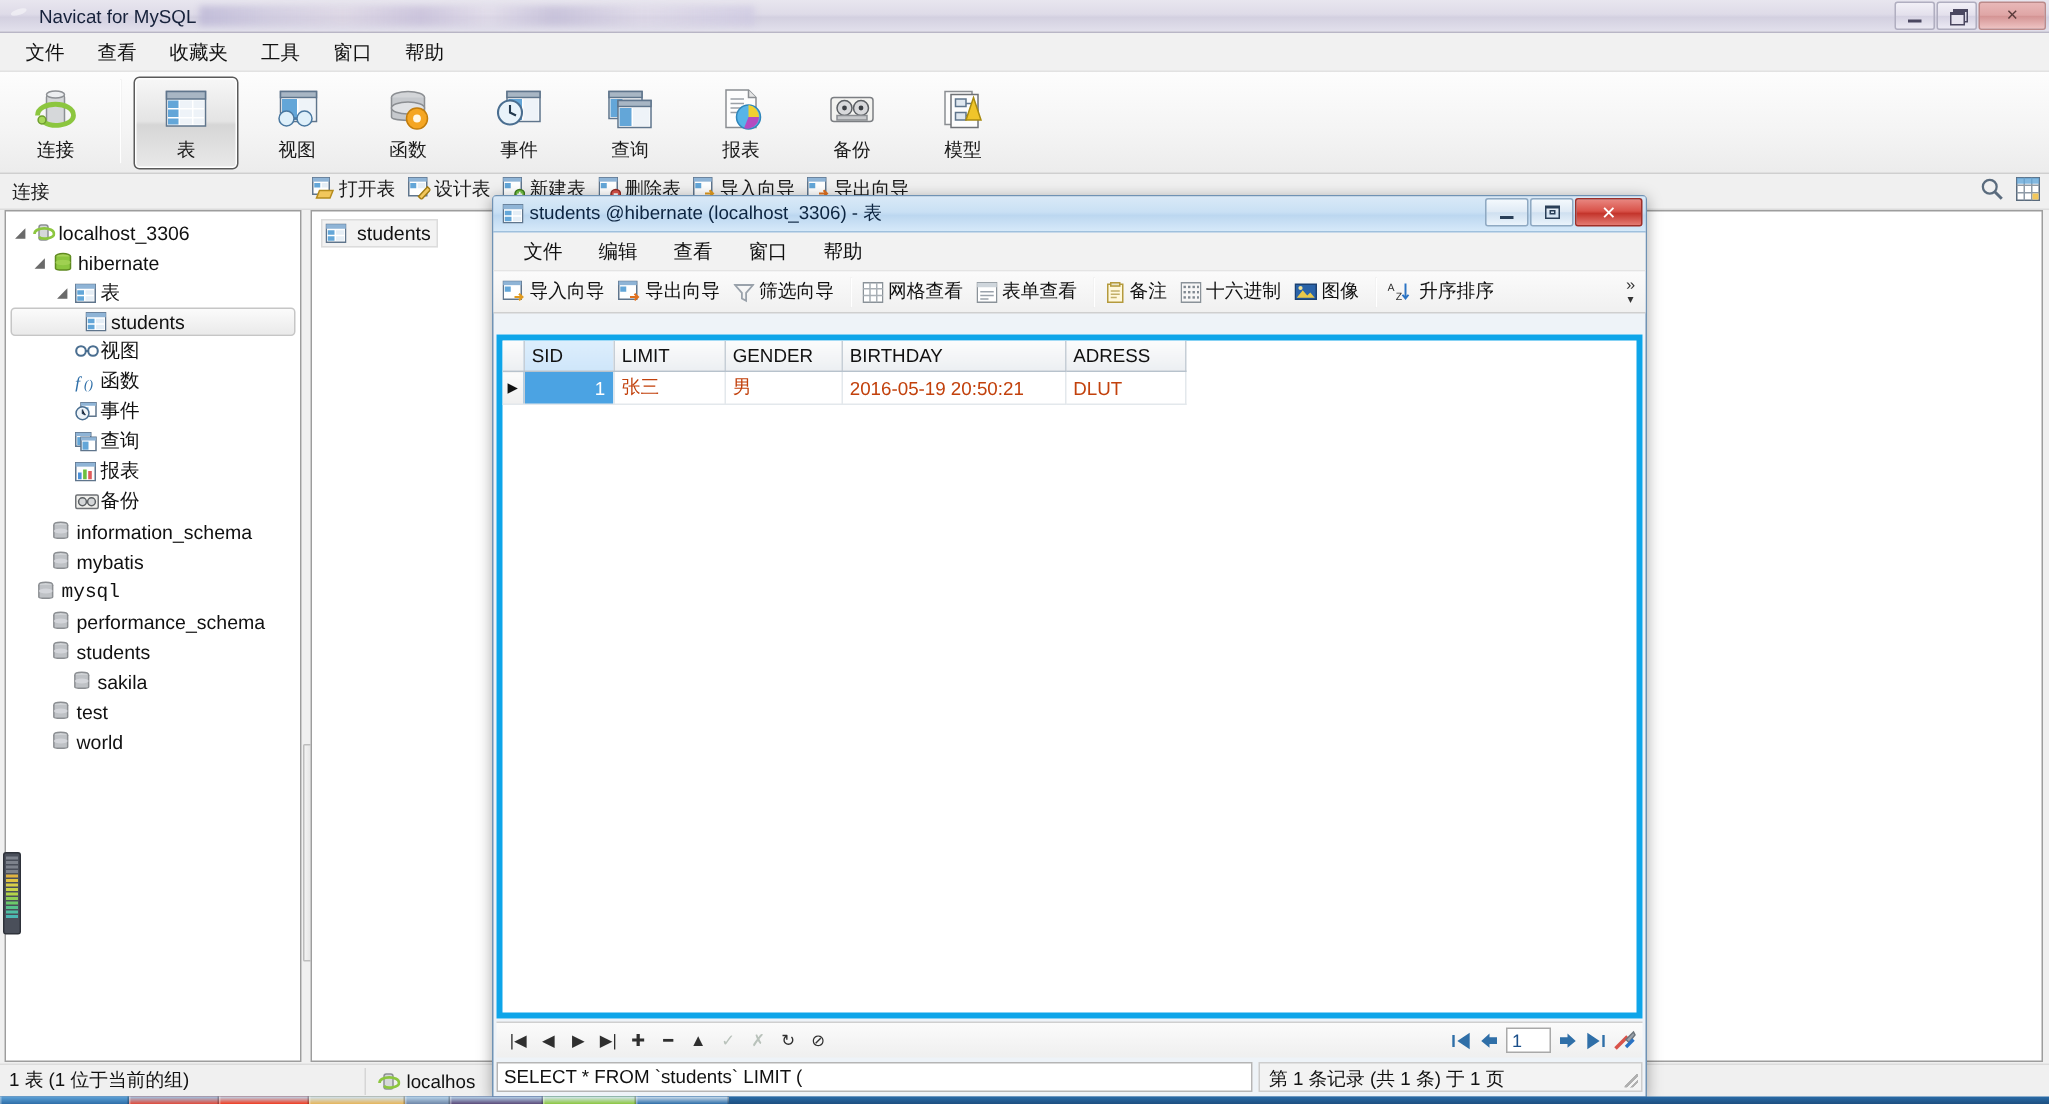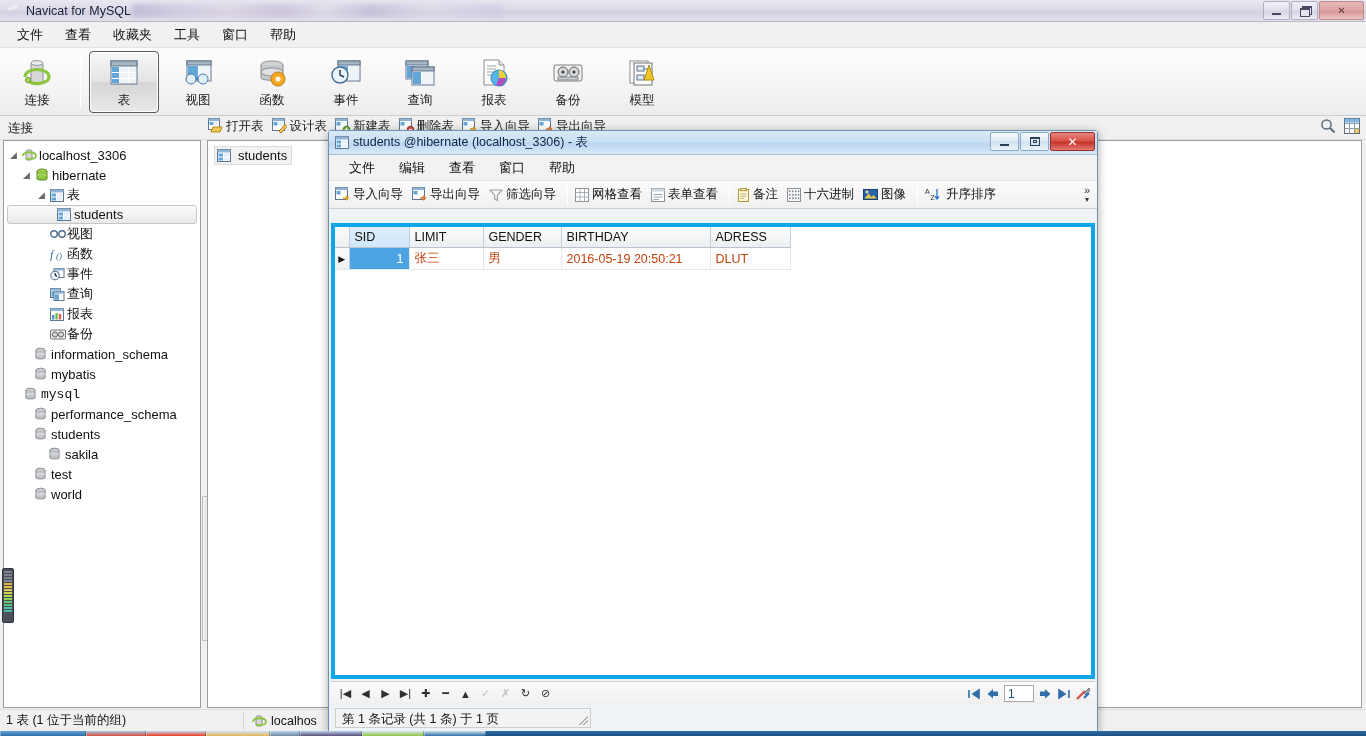--- a/index.html
+++ b/index.html
@@ -1052,20 +1052,21 @@
           <svg width="16" height="15" viewBox="0 0 16 15">
             <path d="M2 13 L10 5" stroke="#d9534a" stroke-width="2.4"></path>
             <path d="M14 2 L9 7 L11 9 L15 4 Z" fill="#9aa2ab" stroke="#6d757c"></path>
             <path d="M9 12 L14 7" stroke="#2a73c4" stroke-width="2.2"></path>
           </svg>
         </span>
       </div>
     </div>
 
     <div class="child-status">
+      <div class="sql-box">SELECT * FROM `students` LIMIT (</div>
       <div class="rec-box">
         <span>第 1 条记录 (共 1 条) 于 1 页</span>
         <span class="grip"></span>
       </div>
     </div>
   </div>
 
   <div class="taskbar">
     <div class="tb-tile" style="left:0;width:86px;background:linear-gradient(to bottom,#5fa3d8,#2f6ea8)"></div>
     <div class="tb-tile" style="left:86px;width:60px;background:linear-gradient(to bottom,#9fc8e8,#e04a3a)"></div>

